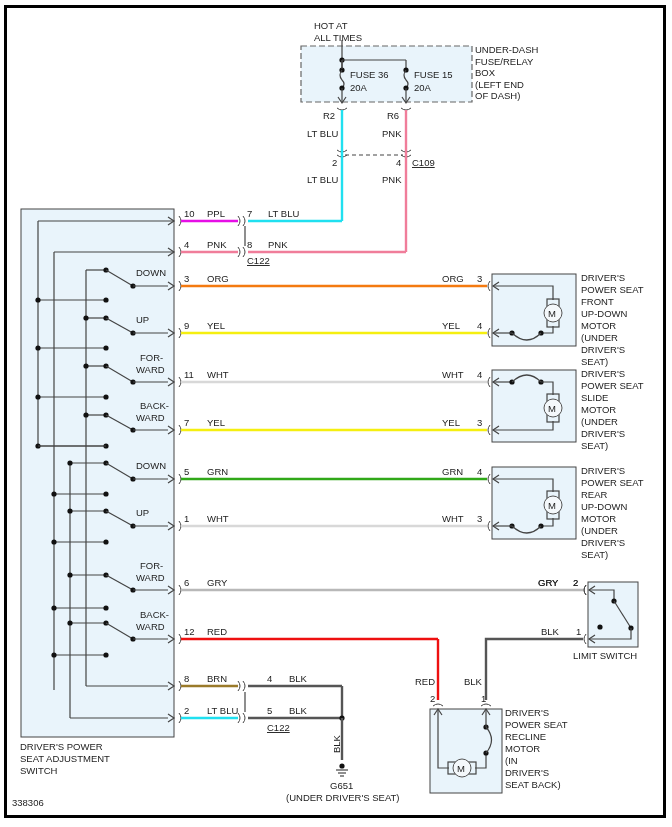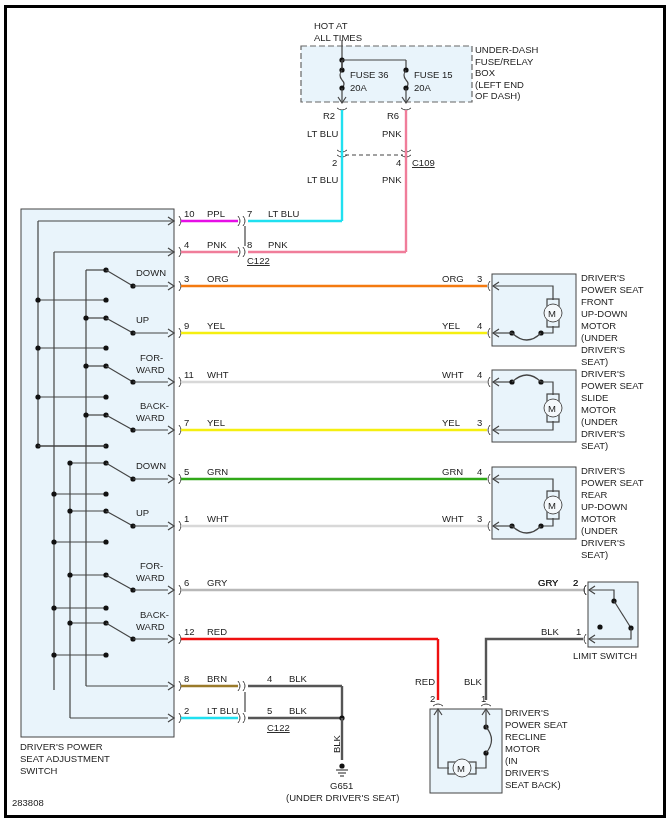--- a/index.html
+++ b/index.html
@@ -374,13 +374,13 @@
     <path d="M438,709 L438,768 L449,768" class="ln"></path>
     <rect x="448" y="762" width="28" height="12" class="ln" fill="#e9f4fb"></rect>
     <circle cx="462" cy="768" r="9" fill="#f4f8fb" stroke="#555"></circle>
     <text x="457" y="772" font-size="12px">M</text>
     <path d="M475,768 L486,768 L486,754" class="ln"></path>
     <circle cx="486" cy="753" r="2.6" class="dot"></circle>
     <circle cx="486" cy="727" r="2.6" class="dot"></circle>
     <path d="M486,727 Q497,740 486,753" class="ln"></path>
     <line x1="486" y1="709" x2="486" y2="727" class="ln"></line>
   </svg>
-<div style="position:absolute;left:12px;top:797px;font:9.5px 'Liberation Sans',sans-serif;color:#222;">283808</div>
+<div style="position:absolute;left:12px;top:797px;font:9.5px 'Liberation Sans',sans-serif;color:#222;">338306</div>
 
 </body></html>

